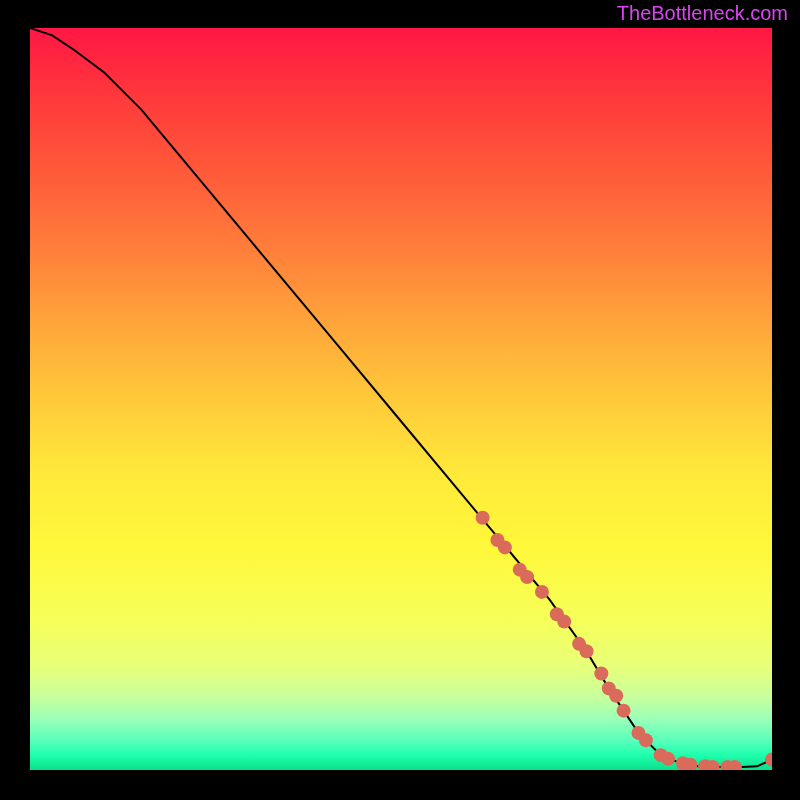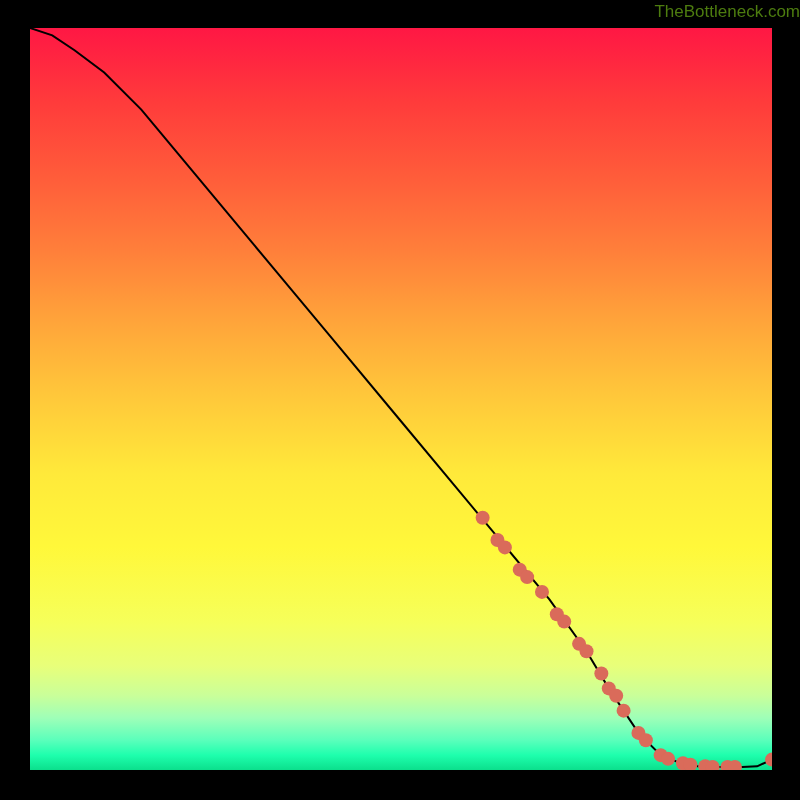--- a/index.html
+++ b/index.html
@@ -7,23 +7,23 @@
     width: 800px;
     height: 800px;
     background: #000;
     position: relative;
     overflow: hidden;
     font-family: Arial, sans-serif;
   }
   .watermark {
     position: absolute;
     top: 2px;
-    right: 0;
-    color: #4d7c0f;
-    font-size: 17px;
+    right: 12px;
+    color: #d946ef;
+    font-size: 20px;
     font-weight: 500;
     z-index: 10;
   }
   .plot-area {
     position: absolute;
     left: 30px;
     top: 28px;
     width: 742px;
     height: 742px;
   }

